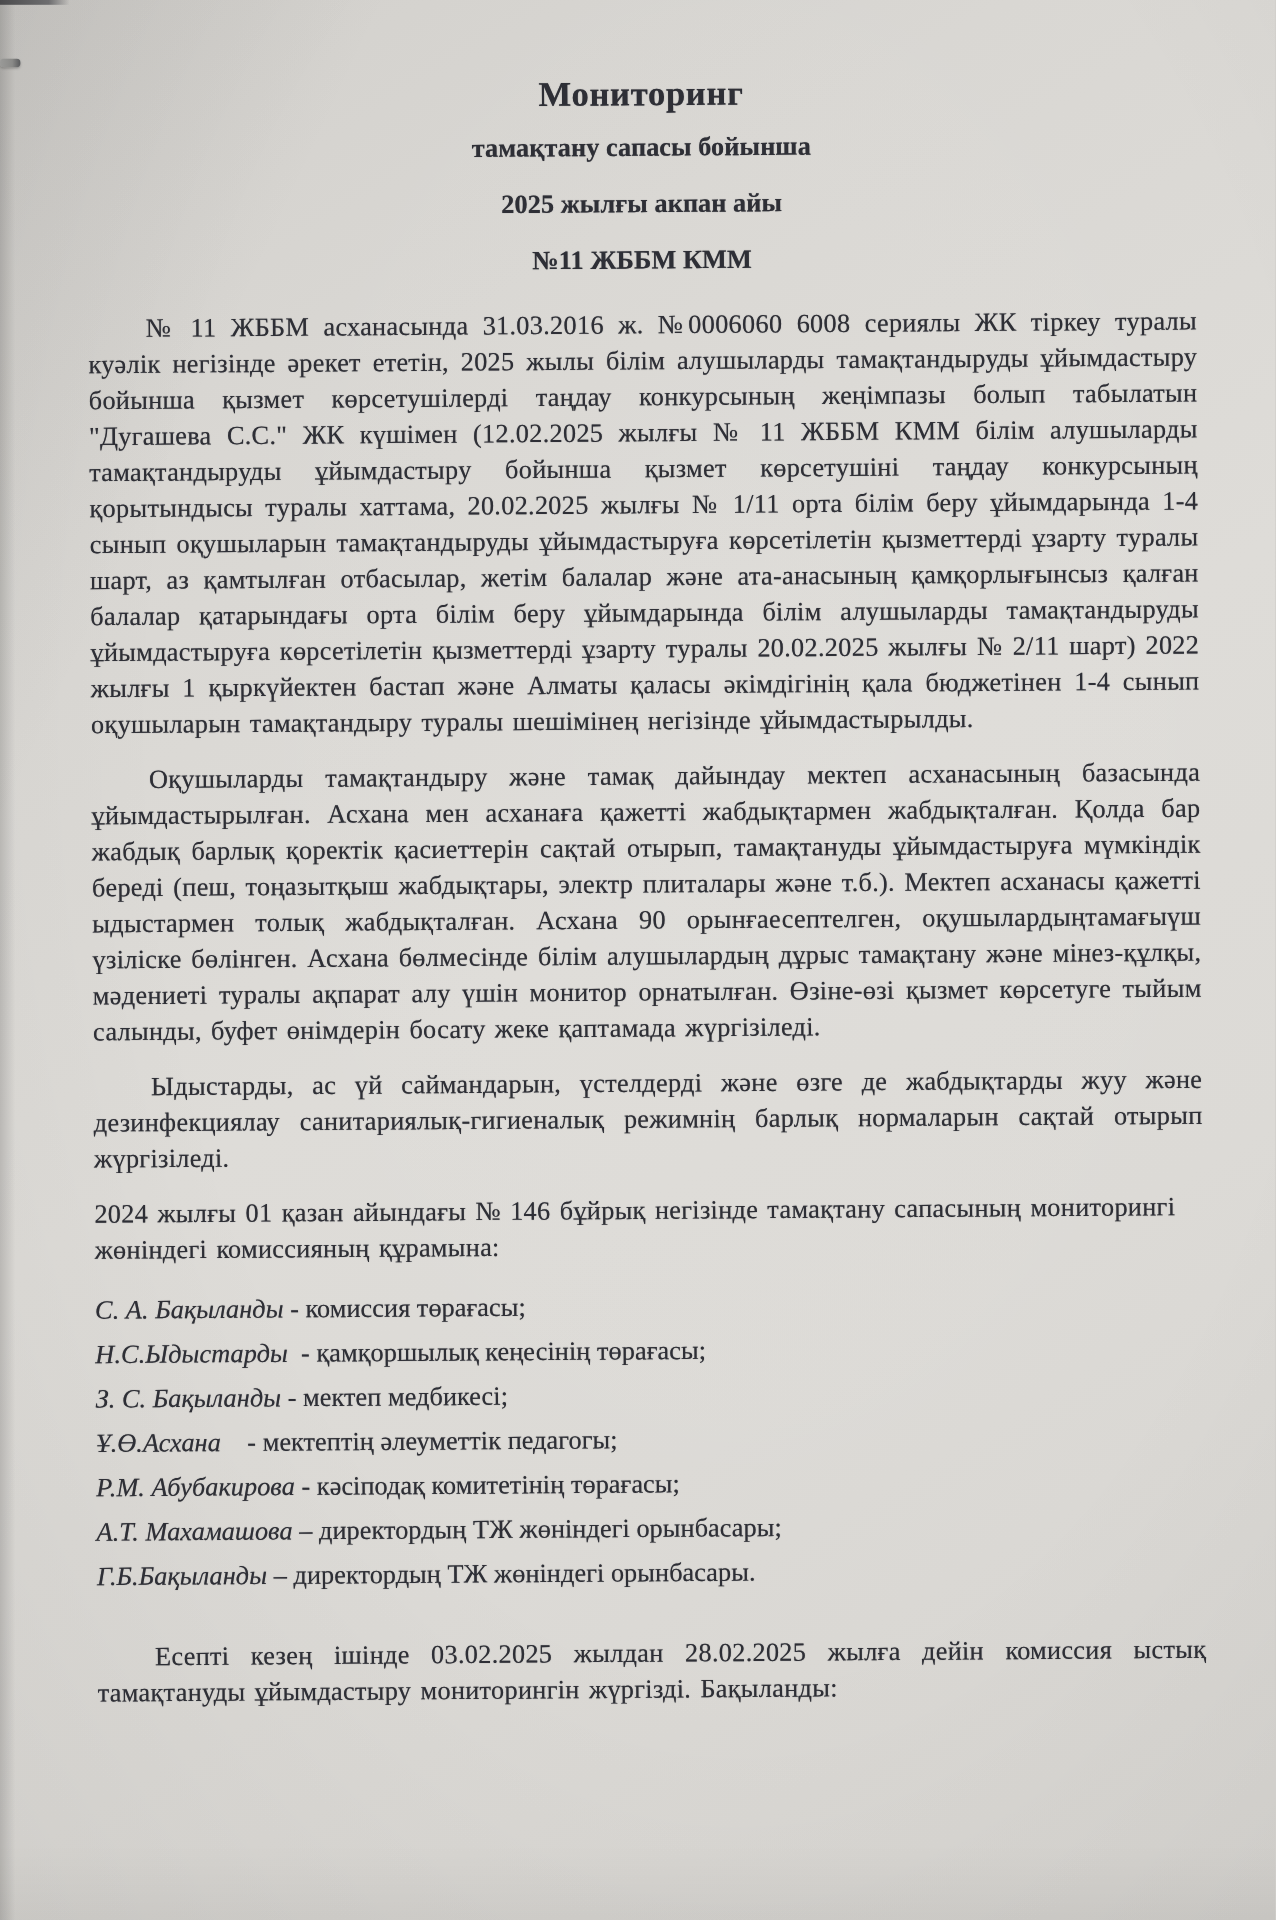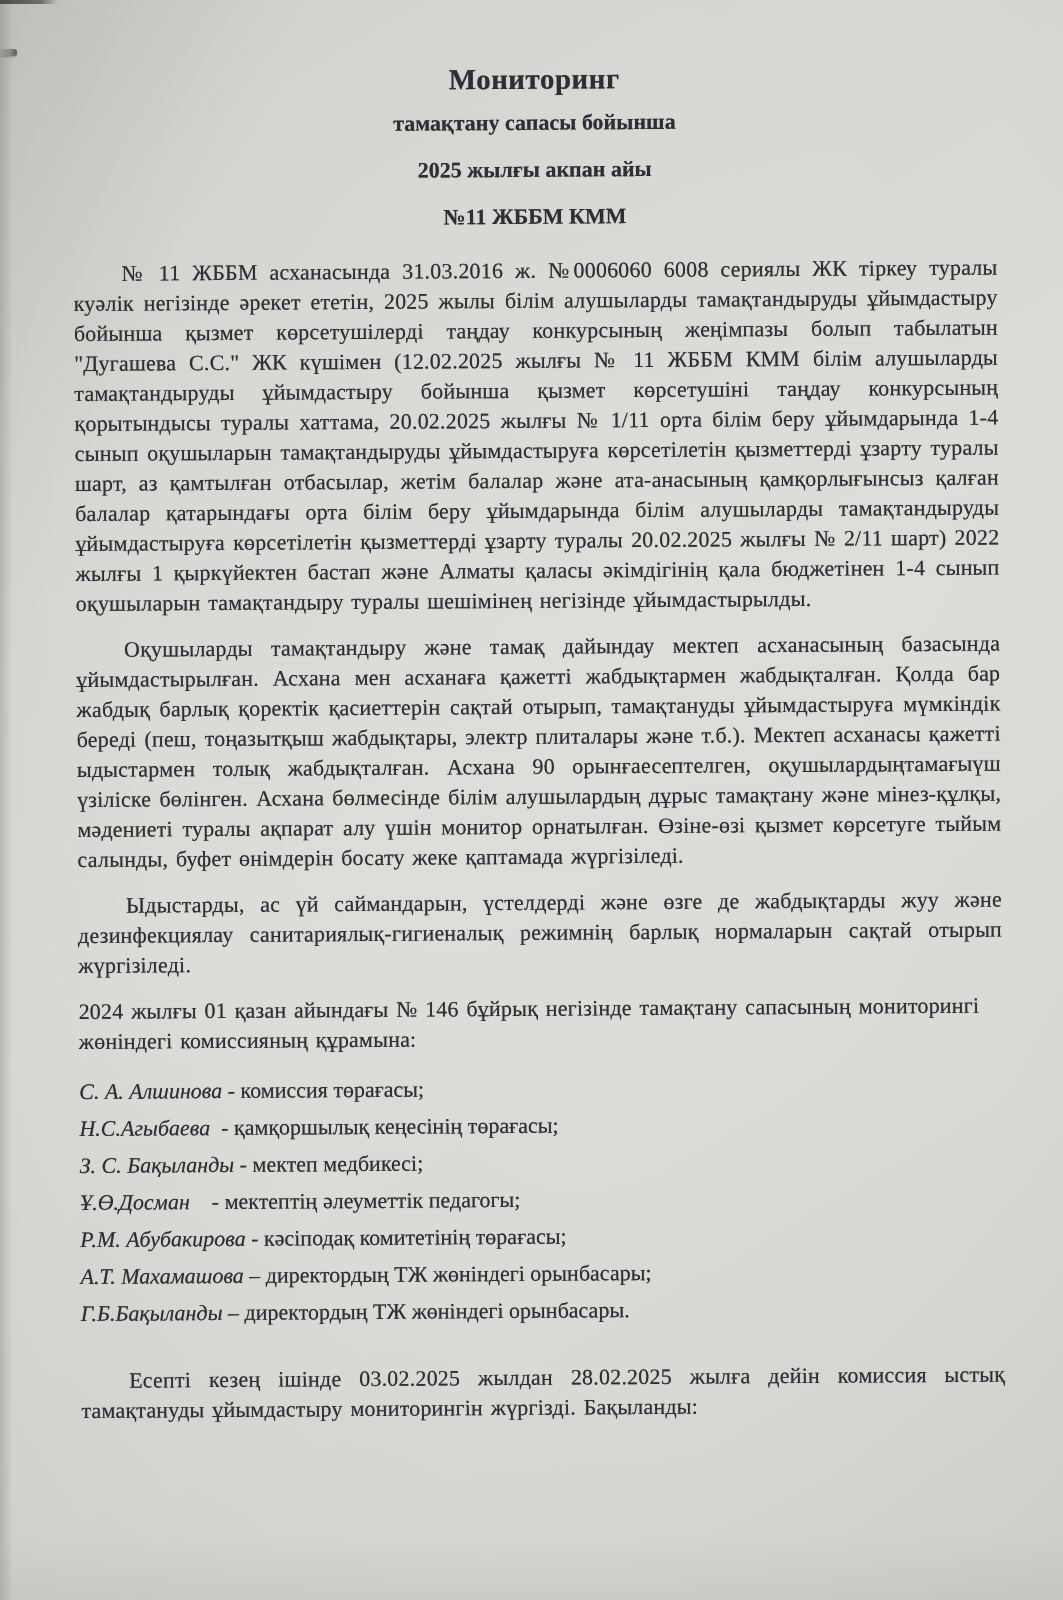--- a/index.html
+++ b/index.html
@@ -94,24 +94,24 @@
     <div class="doc-sub">тамақтану сапасы бойынша</div>
     <div class="doc-sub">2025 жылғы акпан айы</div>
     <div class="doc-sub last">№11 ЖББМ КММ</div>
 
     <p class="para indent">№ 11 ЖББМ асханасында 31.03.2016 ж. №0006060 6008 сериялы ЖК тіркеу туралы куәлік негізінде әрекет ететін, 2025 жылы білім алушыларды тамақтандыруды ұйымдастыру бойынша қызмет көрсетушілерді таңдау конкурсының жеңімпазы болып табылатын "Дугашева С.С." ЖК күшімен (12.02.2025 жылғы № 11 ЖББМ КММ білім алушыларды тамақтандыруды ұйымдастыру бойынша қызмет көрсетушіні таңдау конкурсының қорытындысы туралы хаттама, 20.02.2025 жылғы № 1/11 орта білім беру ұйымдарында 1-4 сынып оқушыларын тамақтандыруды ұйымдастыруға көрсетілетін қызметтерді ұзарту туралы шарт,  аз қамтылған отбасылар, жетім балалар және ата-анасының қамқорлығынсыз қалған балалар қатарындағы орта білім беру ұйымдарында білім алушыларды тамақтандыруды ұйымдастыруға көрсетілетін қызметтерді ұзарту туралы 20.02.2025 жылғы № 2/11 шарт) 2022 жылғы 1 қыркүйектен бастап және Алматы қаласы әкімдігінің қала бюджетінен 1-4 сынып оқушыларын тамақтандыру туралы шешімінең негізінде ұйымдастырылды.</p>
     <p class="para indent">Оқушыларды тамақтандыру және тамақ дайындау мектеп асханасының базасында ұйымдастырылған. Асхана мен асханаға қажетті жабдықтармен жабдықталған. Қолда бар жабдық барлық қоректік қасиеттерін сақтай отырып, тамақтануды ұйымдастыруға мүмкіндік береді (пеш, тоңазытқыш жабдықтары, электр плиталары және т.б.). Мектеп асханасы қажетті ыдыстармен толық жабдықталған. Асхана 90 орынғаесептелген, оқушылардыңтамағыүш үзіліске бөлінген. Асхана бөлмесінде білім алушылардың дұрыс тамақтану және мінез-құлқы,  мәдениеті  туралы ақпарат алу үшін монитор орнатылған. Өзіне-өзі қызмет көрсетуге тыйым салынды, буфет өнімдерін босату жеке қаптамада жүргізіледі.</p>
     <p class="para indent">Ыдыстарды, ас үй саймандарын, үстелдерді және өзге де жабдықтарды жуу және дезинфекциялау санитариялық-гигиеналық режимнің барлық нормаларын сақтай отырып жүргізіледі.</p>
     <p class="para no-just">2024 жылғы 01 қазан айындағы  № 146 бұйрық негізінде тамақтану сапасының мониторингі жөніндегі комиссияның құрамына:</p>
 
     <div class="commission">
-      <div class="row"><span class="m-name">С. А. Алшинова</span><span class="m-role"> - комиссия төрағасы;</span></div>
-      <div class="row"><span class="m-name">Н.С.Агыбаева</span><span class="m-role">  - қамқоршылық кеңесінің төрағасы;</span></div>
+      <div class="row"><span class="m-name">С. А. Бақыланды</span><span class="m-role"> - комиссия төрағасы;</span></div>
+      <div class="row"><span class="m-name">Н.С.Ыдыстарды</span><span class="m-role">  - қамқоршылық кеңесінің төрағасы;</span></div>
       <div class="row"><span class="m-name">З. С. Бақыланды</span><span class="m-role"> - мектеп медбикесі;</span></div>
-      <div class="row"><span class="m-name">Ұ.Ө.Досман</span><span class="m-role">    - мектептің әлеуметтік педагогы;</span></div>
+      <div class="row"><span class="m-name">Ұ.Ө.Асхана</span><span class="m-role">    - мектептің әлеуметтік педагогы;</span></div>
       <div class="row"><span class="m-name">Р.М. Абубакирова</span><span class="m-role"> - кәсіподақ комитетінің төрағасы;</span></div>
       <div class="row"><span class="m-name">А.Т. Махамашова</span><span class="m-role"> – директордың ТЖ жөніндегі орынбасары;</span></div>
       <div class="row"><span class="m-name">Г.Б.Бақыланды</span><span class="m-role"> – директордың ТЖ жөніндегі орынбасары.</span></div>
     </div>
 
     <p class="para indent">Есепті кезең ішінде 03.02.2025 жылдан 28.02.2025 жылға дейін комиссия ыстық тамақтануды ұйымдастыру мониторингін жүргізді. Бақыланды:</p>
   </div>
 </div>
 
 </body></html>

